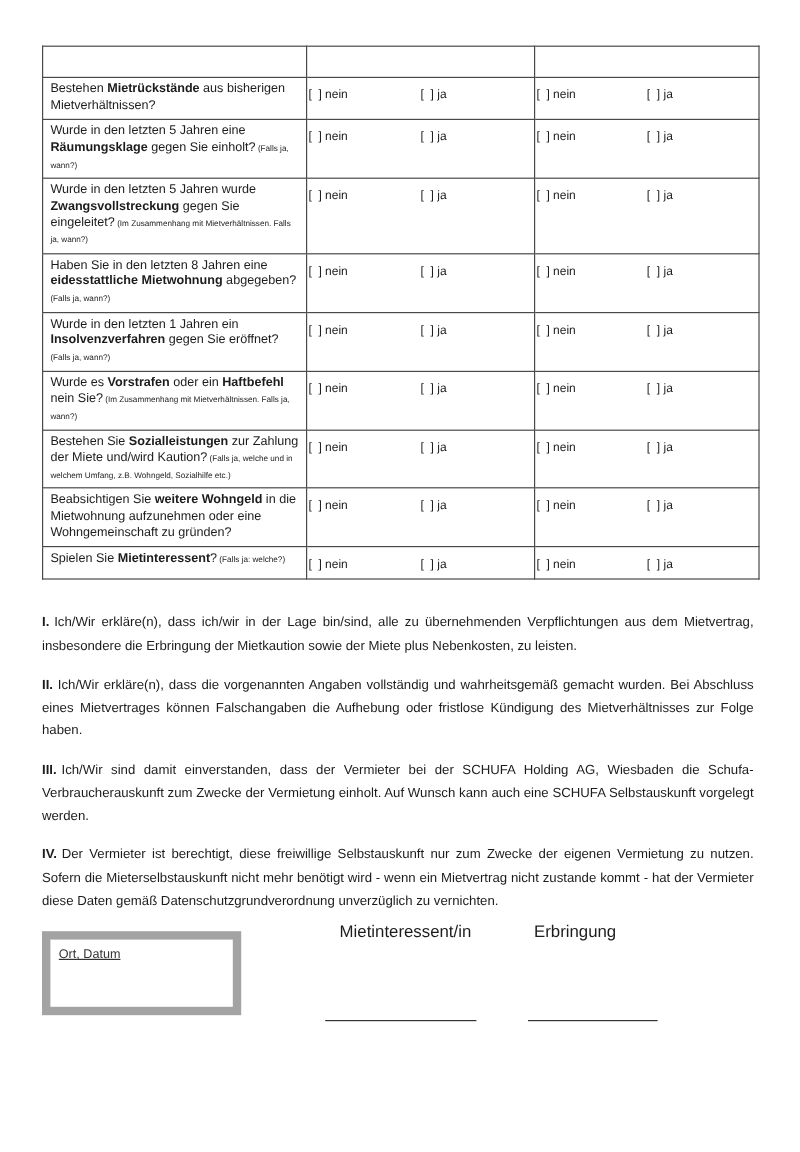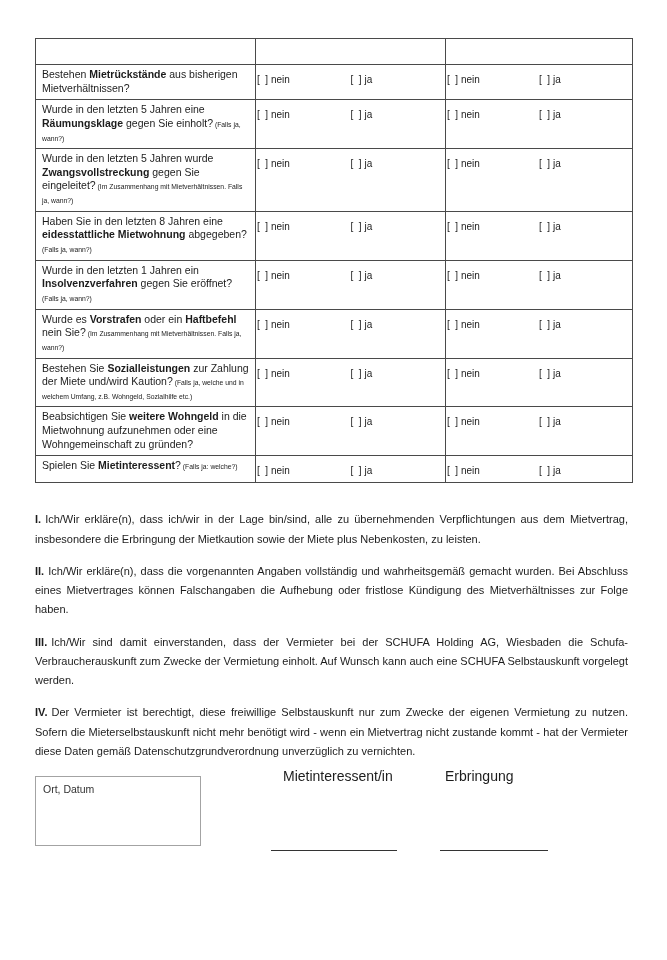--- a/index.html
+++ b/index.html
@@ -62,25 +62,26 @@
   .para b{margin-right:4px;}
   .footer-label{
     position:absolute;
     font-size:14px;
     color:#1c1c1c;
   }
   .ort-box{
     position:absolute;
     left:35px;top:776px;
     width:166px;height:70px;
-    border:1px solid #a3a3a3;
+    border:7px solid #a3a3a3;
     box-sizing:border-box;
     padding:6px 7px;
     font-size:10.5px;
     color:#333;
+    text-decoration:underline;
   }
   .sig-line{
     position:absolute;
     border-bottom:1px solid #333;
     height:0;
   }
   .sig-line.one{left:271px;top:850px;width:126px;}
   .sig-line.two{left:440px;top:850px;width:108px;}
 </style>
 </head>

